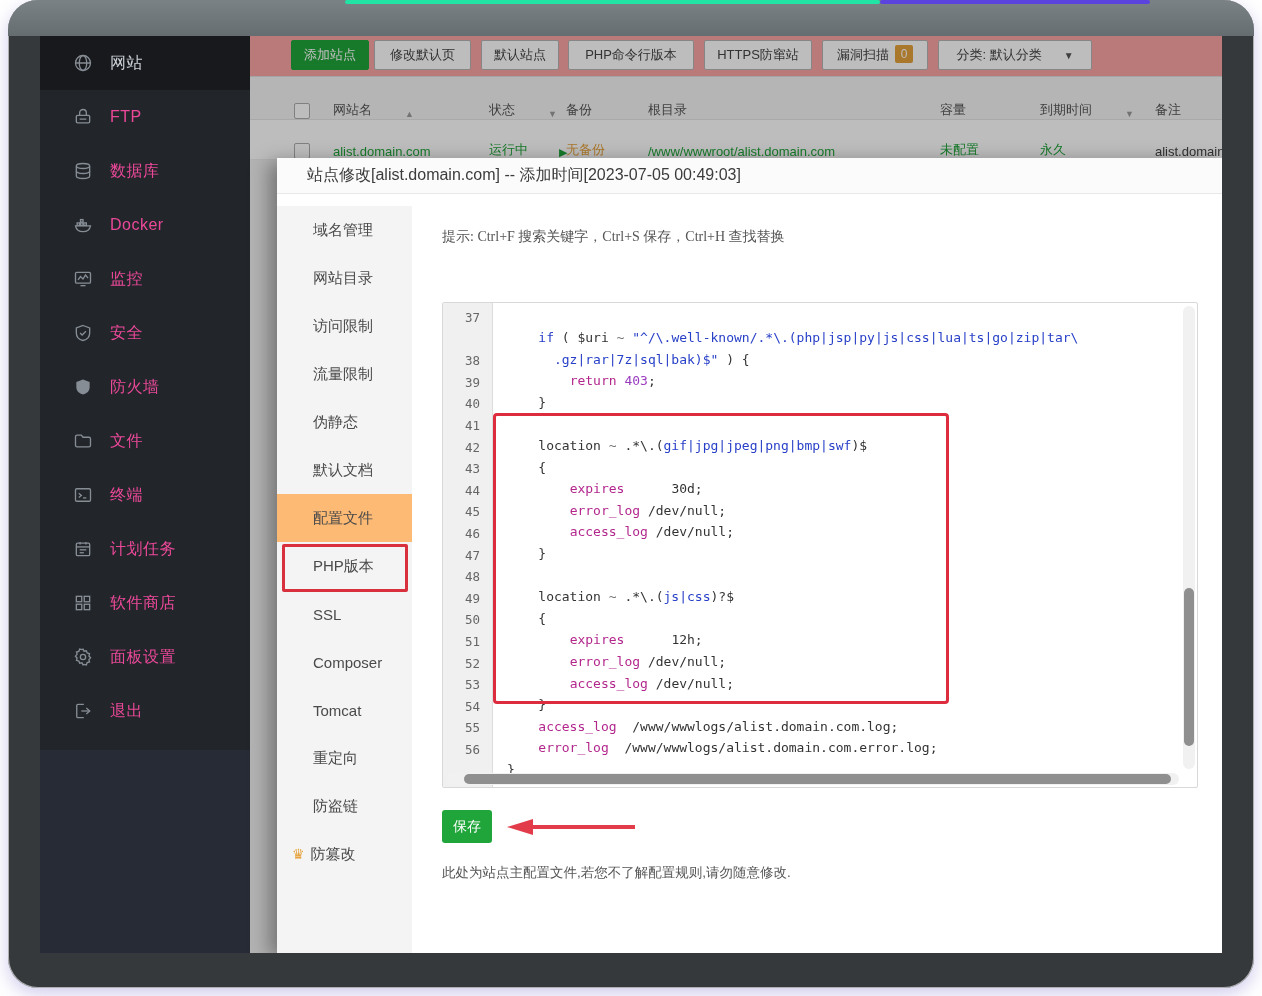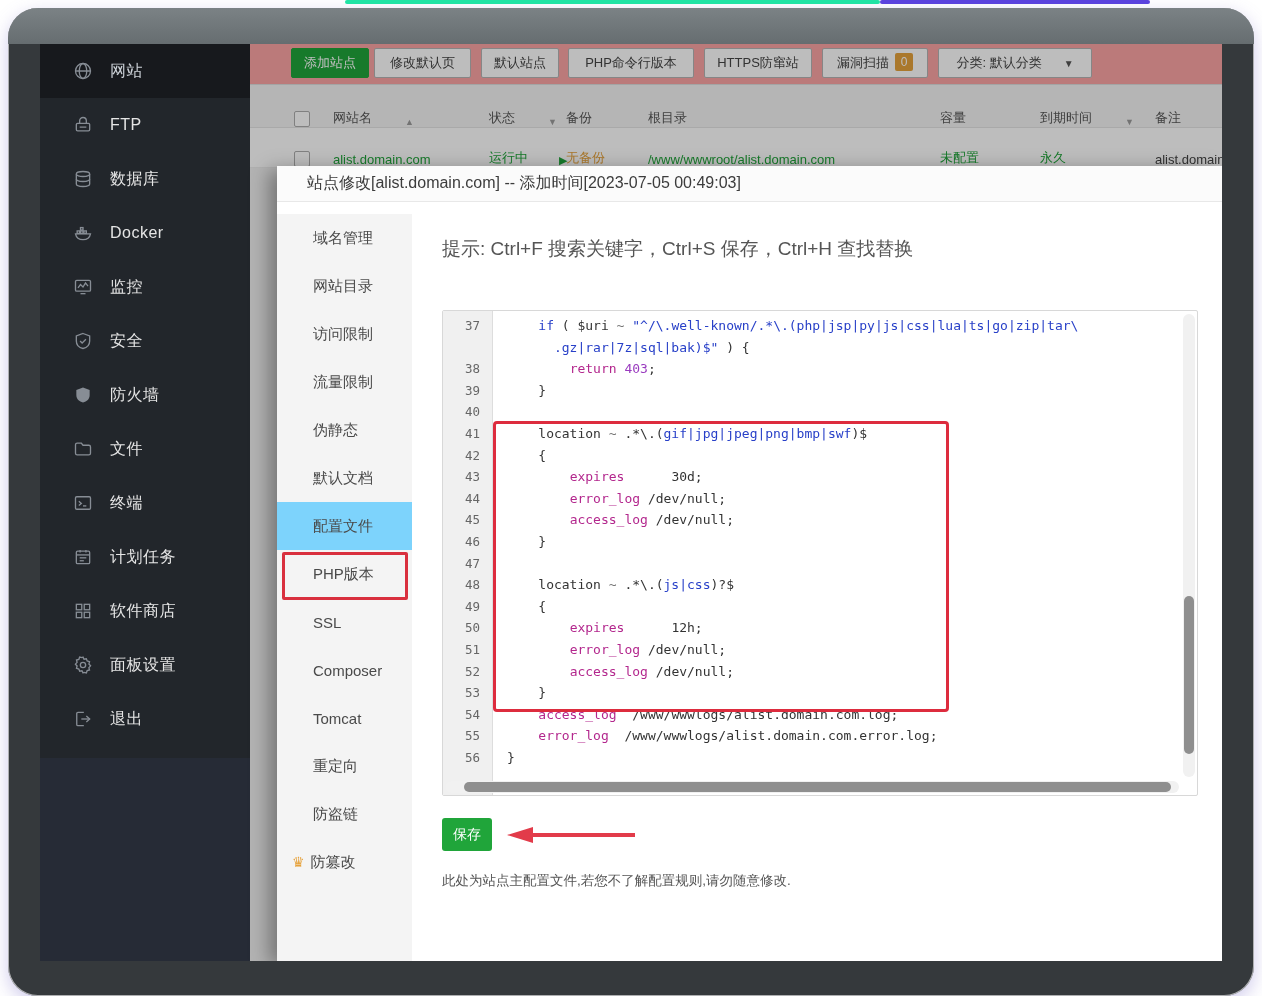--- a/index.html
+++ b/index.html
@@ -1,40 +1,40 @@
 <!DOCTYPE html>
 <html><head>
 <meta charset="utf-8">
 <style>
   * { margin:0; padding:0; box-sizing:border-box; }
   html,body { background:#ffffff; }
   body { font-family:"Liberation Sans","DejaVu Sans",sans-serif; }
   .canvas { position:relative; width:1262px; height:996px; overflow:hidden; background:#fff; }
 
   
-  .frame { position:absolute; left:8px; top:8px; width:1246px; height:988px;
+  .frame { position:absolute; left:8px; top:0; width:1246px; height:988px;
            border-radius:30px; background:#35393c; overflow:hidden;
            box-shadow:0 6px 18px rgba(120,110,200,.35), 0 0 0 1px rgba(255,255,255,.6) inset; }
   .frame-band-top { position:absolute; left:0; top:0; width:100%; height:36px;
            background:linear-gradient(#7b8285,#666d70); }
   .accent-teal { position:absolute; left:345px; top:0px; width:535px; height:4px; background:#21e3a4; border-radius:2px; z-index:3;}
   .accent-violet { position:absolute; left:880px; top:0px; width:270px; height:4px; background:#5b43de; border-radius:2px; z-index:3;}
 
   
   .screen { position:absolute; left:32px; top:36px; width:1182px; height:917px;
             background:#f2f2f2; overflow:hidden; }
 
   
   .sidebar { position:absolute; left:0; top:0; width:210px; height:100%; background:#262b36; z-index:4; }
   .sidebar-menu { background:#22262b; padding:0 0 12px 0; }
   .sb-item { display:flex; align-items:center; height:54px; padding-left:32px; cursor:pointer; }
   .sb-item.active { background:#17191d; }
   .sb-ico { width:22px; height:22px; margin-right:16px; display:inline-flex; align-items:center; justify-content:center; }
   .sb-ico svg { stroke:#878d95; fill:none; stroke-width:1.6; }
-  .sb-label { color:#e5e5e5; font-size:16px; letter-spacing:.5px; }
+  .sb-label { color:#ec4899; font-size:16px; letter-spacing:.5px; }
   .sb-item.active .sb-label { color:#cdd2d8; }
 
   
   .main { position:absolute; left:210px; top:0; right:0; height:100%; background:#f2f2f2; }
   .toolbar { position:absolute; left:0; top:0; right:0; height:40px; background:#fca5a5; }
   .tb-btn { position:absolute; top:4px; height:30px; line-height:28px; padding:0 12px;
             background:#fff; border:1px solid #b5b5b5; color:#454545; font-size:13px;
             border-radius:2px; white-space:nowrap; }
   .tb-btn.primary { background:#20a53a; border-color:#20a53a; color:#fff; }
   .tb-badge { display:inline-block; min-width:18px; padding:0 4px; margin-left:6px; background:#e6a23c;
@@ -54,35 +54,35 @@
 
   
   .modal { position:absolute; left:237px; top:122px; width:945px; height:795px; background:#fff;
            z-index:6; box-shadow:-8px 4px 18px rgba(0,0,0,.35); }
   .modal-titlebar { position:absolute; left:0; top:0; right:0; height:36px; background:#fbfbfb;
            border-bottom:1px solid #e8e8e8; display:flex; align-items:center; padding-left:30px; }
   .modal-title { font-size:16px; color:#3c3c3c; }
 
   .modal-nav { position:absolute; left:0; top:48px; bottom:0; width:135px; background:#f4f4f4; }
   .mn-item { height:48px; display:flex; align-items:center; padding-left:36px; font-size:15px; color:#4a4a4a; cursor:pointer; white-space:nowrap;}
-  .mn-item.selected { background:#7dd3fc;align-items:center; }
+  .mn-item.selected { background:#fdba74;align-items:center; }
   .mn-crown { color:#e6a23c; font-size:14px; margin-right:6px; margin-left:-21px; }
   .mn-redbox { position:absolute; left:5px; top:386px; width:126px; height:48px;
                border:3px solid #d9303e; border-radius:2px; pointer-events:none; z-index:7;}
 
   .modal-body { position:absolute; left:135px; top:48px; right:0; bottom:0; background:#fff; }
-  .editor-hint { position:absolute; left:30px; top:22px; font-size:19px; color:#555; }
+  .editor-hint { position:absolute; left:30px; top:22px; font-size:14px; color:#555;font-family:Liberation Serif, serif; }
 
   .editor { position:absolute; left:30px; top:96px; width:756px; height:486px;
             border:1px solid #d8d8d8; border-radius:2px; background:#fff; overflow:hidden; }
   .code-scroll { position:absolute; left:0; top:0; right:0; bottom:0; padding-top:4px; }
   .code-row { display:flex; height:21.6px; line-height:21.6px; font-family:"DejaVu Sans Mono","Liberation Mono",monospace; font-size:13px; }
   .ln { flex:0 0 50px; background:#f0f0f0; border-right:1px solid #ddd; color:#666;
         text-align:right; padding-right:12px; font-size:12.5px; }
-  .cl { flex:1; white-space:pre; padding-left:14px; color:#333; }
+  .cl { flex:1; white-space:pre; padding-left:14px; color:#333;margin-top:20px; }
   .cl .t { color:#333; } .cl .k { color:#2840c8; } .cl .s { color:#2840c8; }
   .cl .d { color:#b3278d; } .cl .n { color:#9a3bbf; } .cl .p { color:#777; }
   .gutter-under { position:absolute; left:0; top:0; width:50px; height:100%; background:#f0f0f0; border-right:1px solid #ddd; z-index:0;}
 
   .code-redbox { position:absolute; left:50px; top:110px; width:456px; height:291px;
                  border:3px solid #dd2c3e; border-radius:4px; z-index:3; pointer-events:none;}
 
   .vscroll { position:absolute; right:2px; top:3px; width:12px; bottom:18px; background:#f1f1f1; border-radius:6px; z-index:4;}
   .vthumb  { position:absolute; left:1px; width:10px; top:282px; height:158px; background:#8f8f8f; border-radius:6px; }
   .hscroll { position:absolute; left:3px; right:18px; bottom:2px; height:12px; background:#f1f1f1; border-radius:6px; z-index:4;}

